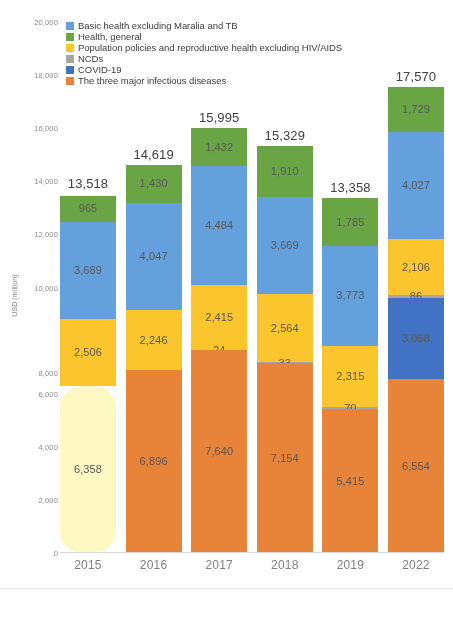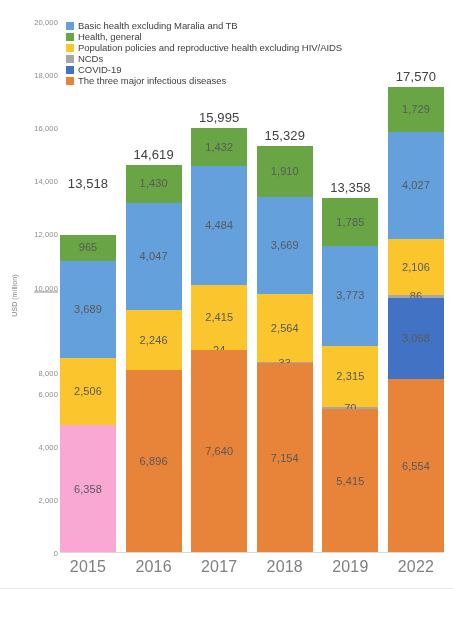--- a/index.html
+++ b/index.html
@@ -147,21 +147,21 @@
     position: absolute;
     left: 60px;
     top: 558px;
     width: 384px;
     display: flex;
     justify-content: space-between;
   }
   .x-tick {
     width: 56px;
     text-align: center;
-    font-size: 16px;
+    font-size: 12px;
     color: #808080;
     letter-spacing: .2px;
   }
 
   
   .legend {
     position: absolute;
     left: 66px;
     top: 21px;
     display: flex;
@@ -216,42 +216,42 @@
   <div class="chart-area">
 
     <div class="y-axis-title">USD (million)</div>
 
     <div class="y-ticks">
         <div class="y-tick" style="top: 0px;">20,000</div>
         <div class="y-tick" style="top: 53.1px;">18,000</div>
         <div class="y-tick" style="top: 106.2px;">16,000</div>
         <div class="y-tick" style="top: 159.3px;">14,000</div>
         <div class="y-tick" style="top: 212.4px;">12,000</div>
-        <div class="y-tick" style="top: 265.5px; text-decoration: underline;">10,000</div>
+        <div class="y-tick" style="top: 265.5px;">10,000</div>
         <div class="y-tick" style="top: 318.6px; margin-top: 32px;">8,000</div>
         <div class="y-tick" style="top: 371.7px;">6,000</div>
         <div class="y-tick" style="top: 424.8px;">4,000</div>
         <div class="y-tick" style="top: 477.9px;">2,000</div>
         <div class="y-tick" style="top: 531px;">0</div>
       </div>
 
     <div class="plot">
       <div class="bars">
           <div class="bar-col">
             <div class="bar-stack" style="height: 358.903px;">
               <div class="seg" style="height: 25.6208px; background: rgb(106, 165, 69);">
                 <span class="seg-label">965</span>
               </div>
               <div class="seg" style="height: 97.9429px; background: rgb(99, 160, 220);">
                 <span class="seg-label">3,689</span>
               </div>
               <div class="seg" style="height: 66.5343px; background: rgb(251, 197, 45);">
                 <span class="seg-label">2,506</span>
               </div>
-              <div class="seg" style="height: 128px; background: #f9a8d4;">
+              <div class="seg" style="height: 167px; background: #fef9c3; border-radius: 22px;">
                 <span class="seg-label">6,358</span>
               </div>
             </div>
             <div class="total-label" style="bottom: 361.903px;">13,518</div>
           </div>
           <div class="bar-col">
             <div class="bar-stack" style="height: 388.134px;">
               <div class="seg" style="height: 37.9665px; background: rgb(106, 165, 69);">
                 <span class="seg-label">1,430</span>
               </div>

